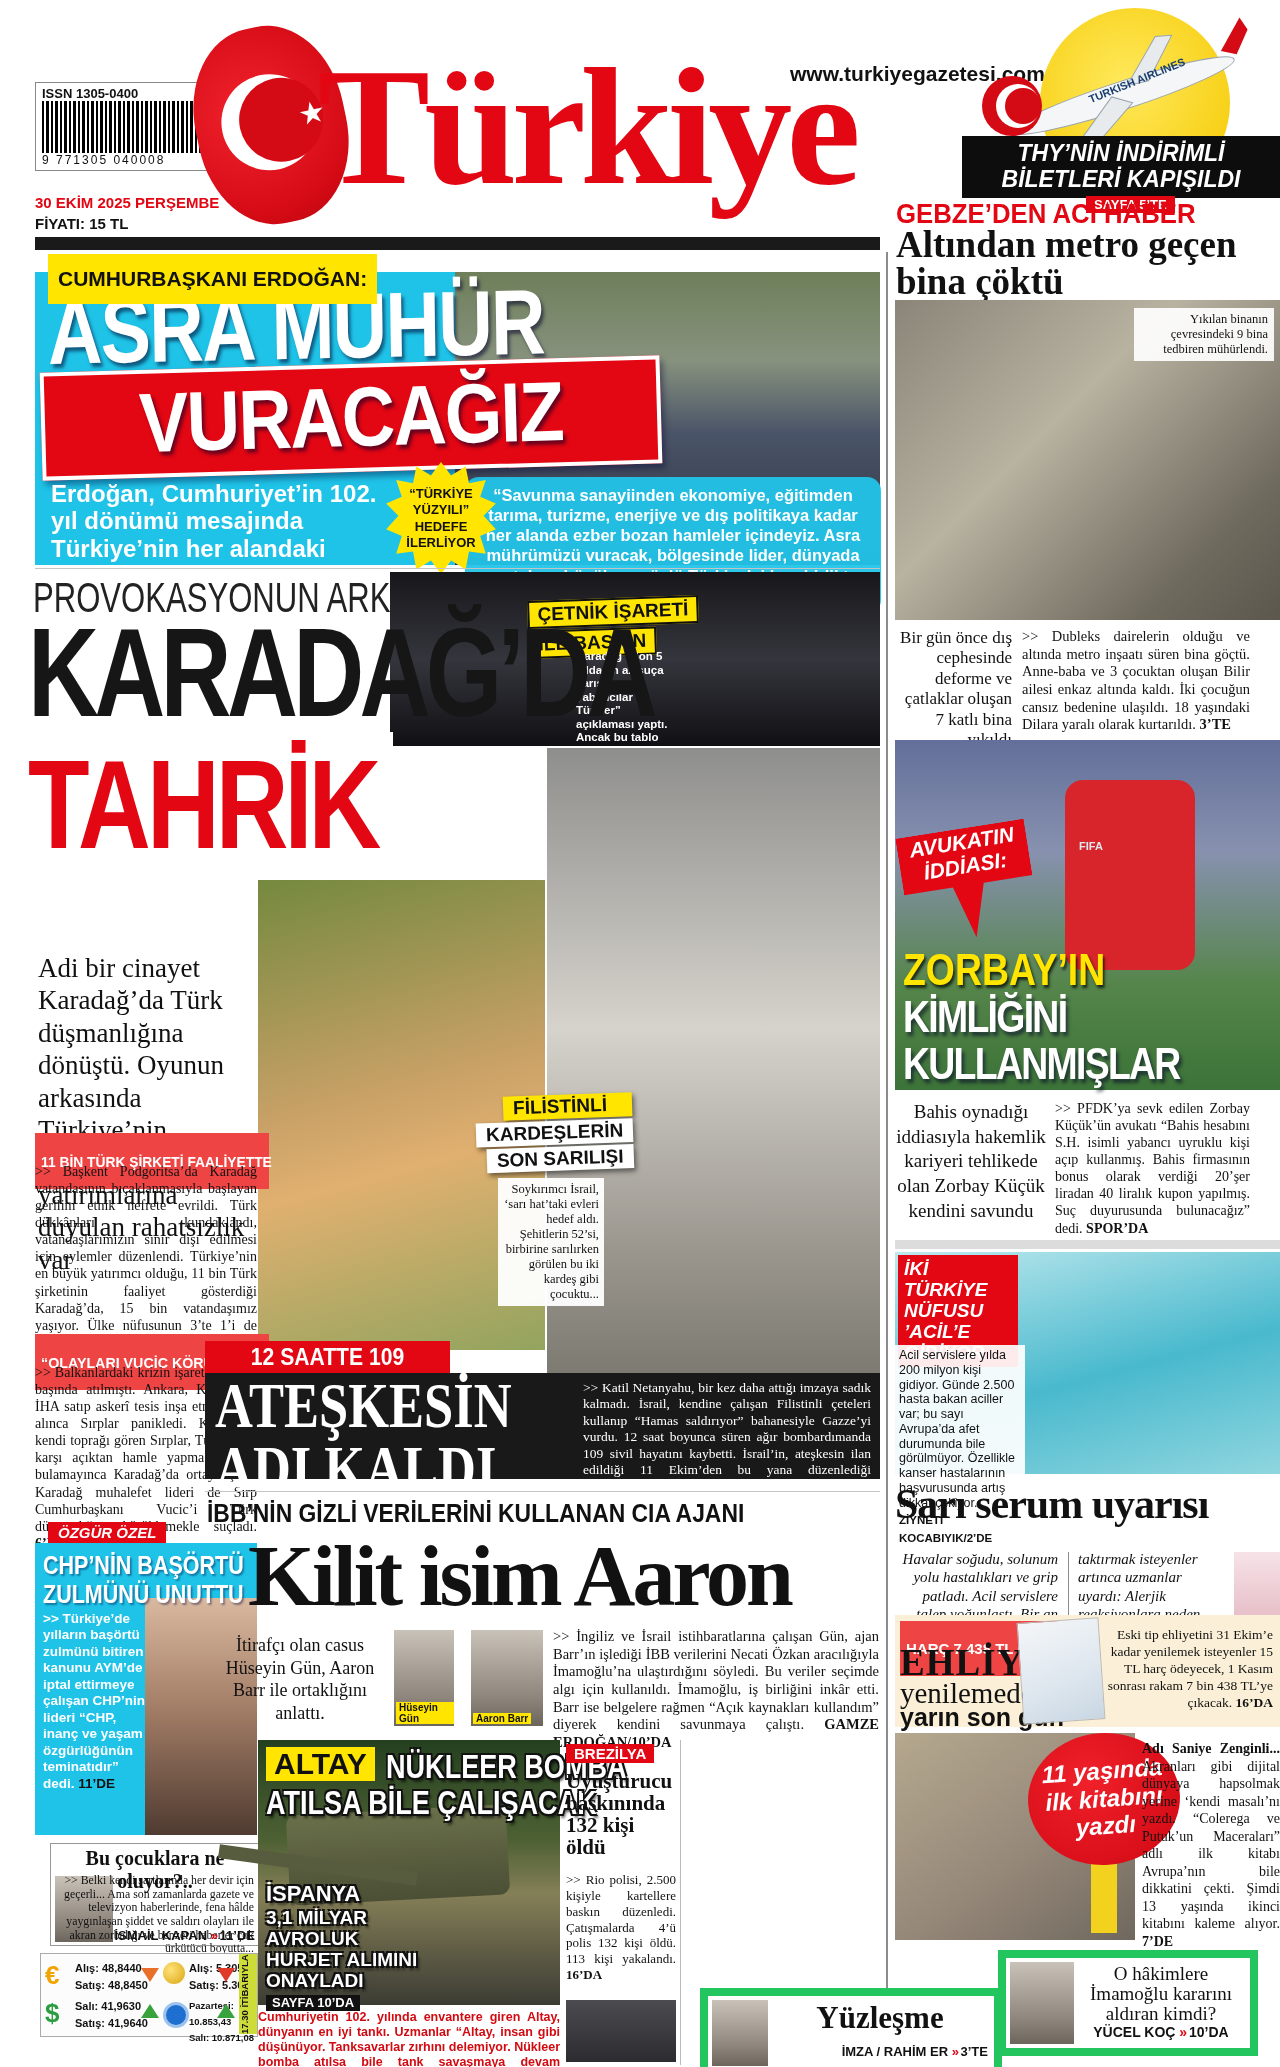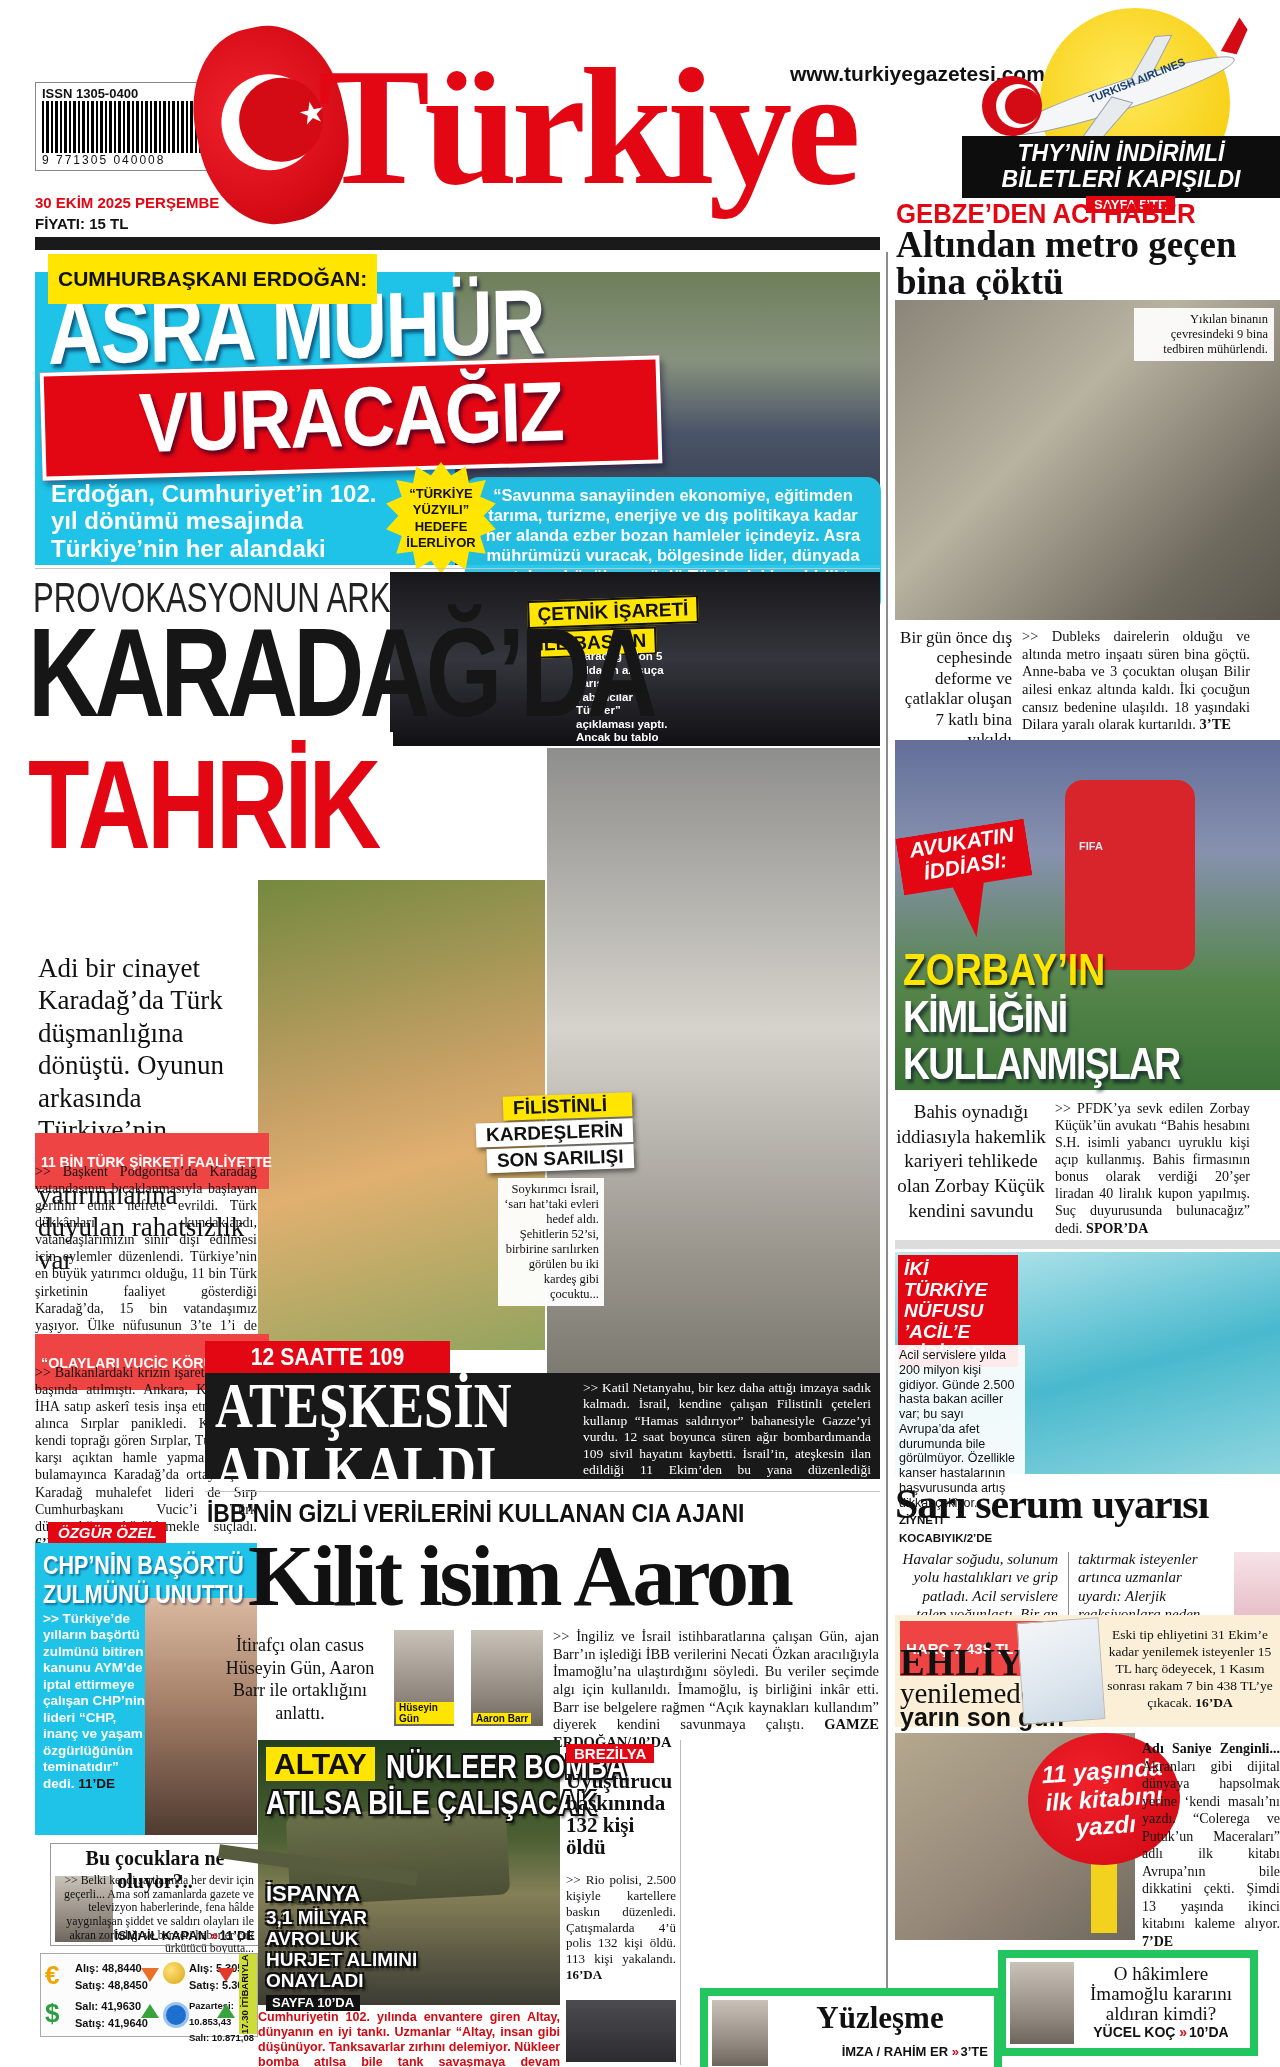--- a/index.html
+++ b/index.html
@@ -205,21 +205,21 @@
   <div class="abs ph ph-serum" style="left:1234px;top:1552px;width:46px;height:108px;"></div>
 
   <div class="abs" style="left:895px;top:1615px;width:385px;height:112px;background:#fbf0d7;">
     <div class="abs band-red" style="left:5px;top:6px;height:23px;font-size:15px;">
         <span>HARÇ 7.438 TL OLACAK</span>
       </div>
     <div class="abs serif" style="left:5px;top:26px;font-weight:800;font-size:37px;letter-spacing:1px;">EHLİYET</div>
     <div class="abs serif" style="left:5px;top:62px;font-size:29px;">yenilemede</div>
     <div class="abs bold" style="left:5px;top:88px;font-size:25px;">yarın son gün</div>
     <div class="abs ph-ehliyet" style="left:125px;top:5px;width:80px;height:100px;"></div>
-    <div class="abs serif" style="left:212px;top:12px;width:166px;font-size:13.5px;line-height:1.25;text-align:center;">
+    <div class="abs serif" style="left:212px;top:12px;width:166px;font-size:13.5px;line-height:1.25;text-align:right;">
       <span>Eski tip ehliyetini 31 Ekim’e kadar yenilemek isteyenler 15 TL harç ödeyecek, 1 Kasım sonrası rakam 7 bin 438 TL’ye çıkacak.</span>
       <b class="pg">16’DA</b>
     </div>
   </div>
 
   <div class="abs ph ph-kitap" style="left:895px;top:1733px;width:240px;height:207px;">
     <div class="abs" style="right:18px;top:80px;width:26px;height:120px;background:#f2d21f;"></div>
   </div>
   <div class="abs balloon" style="left:1028px;top:1733px;width:152px;height:132px;font-size:24px;line-height:1.15;">
     <div style="margin-top:24px;">11 yaşında</div>

